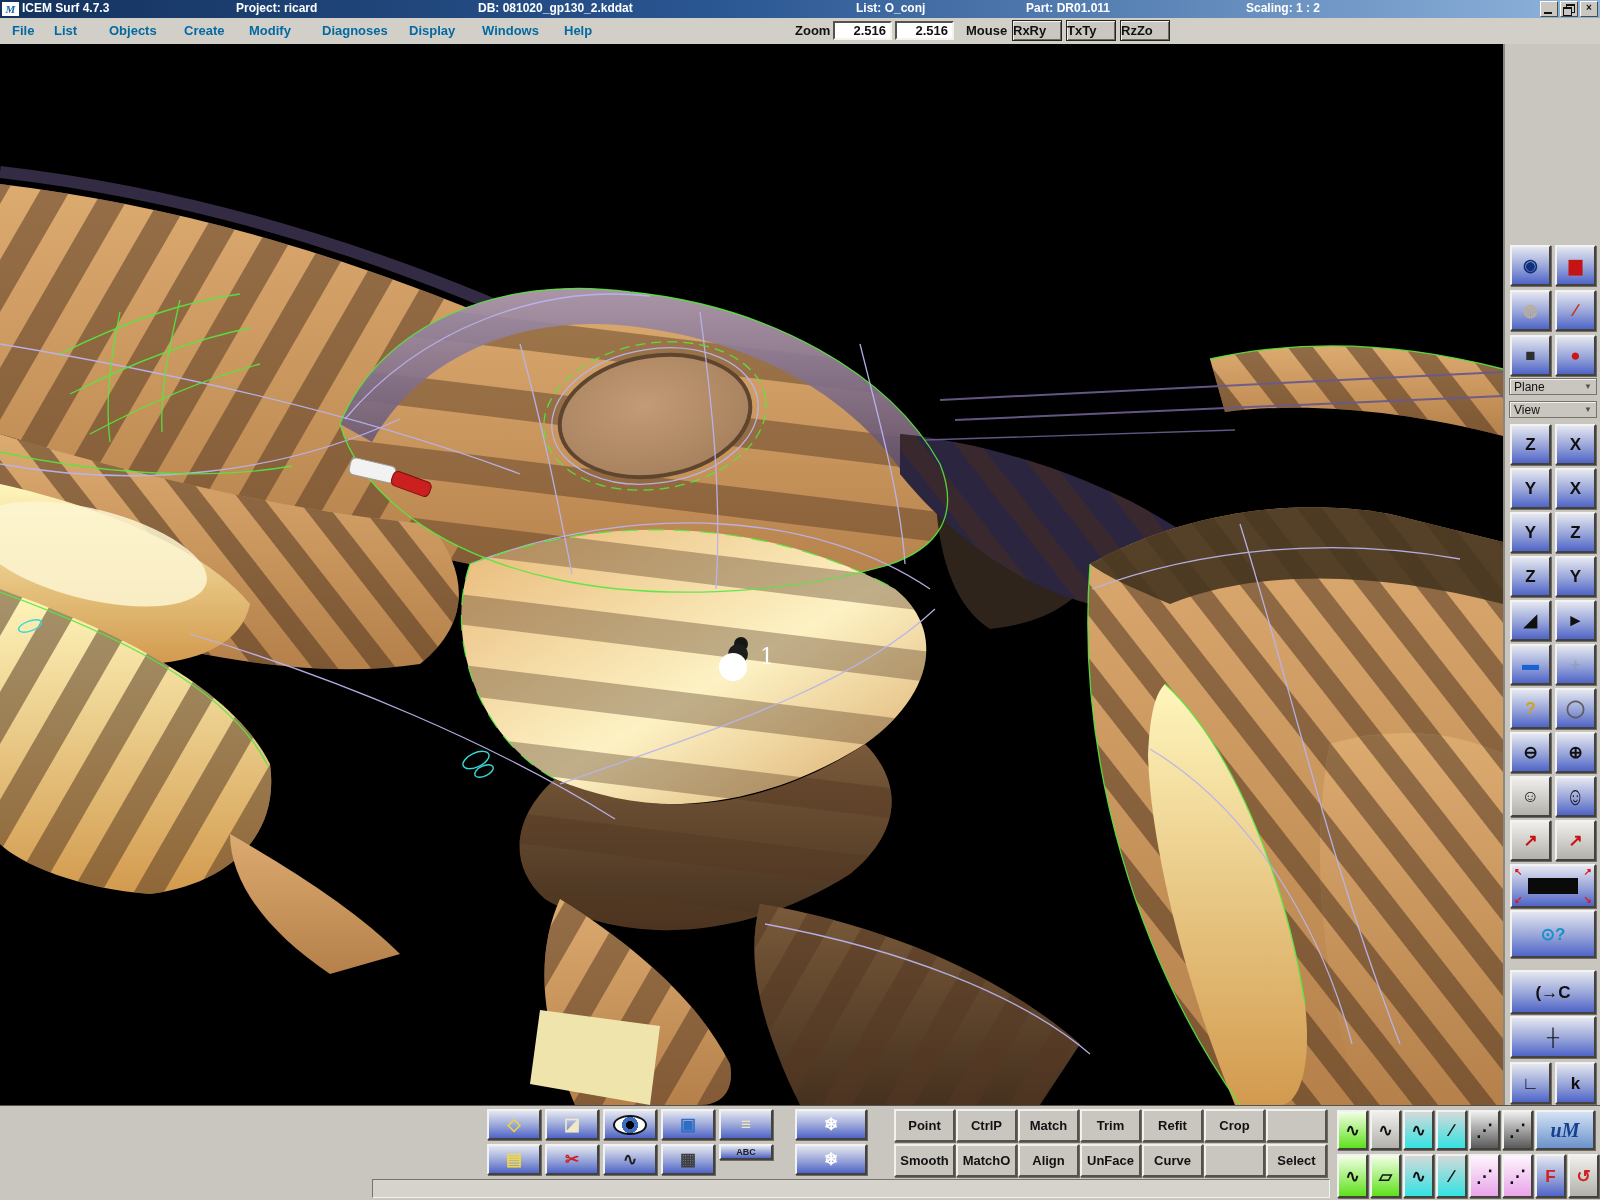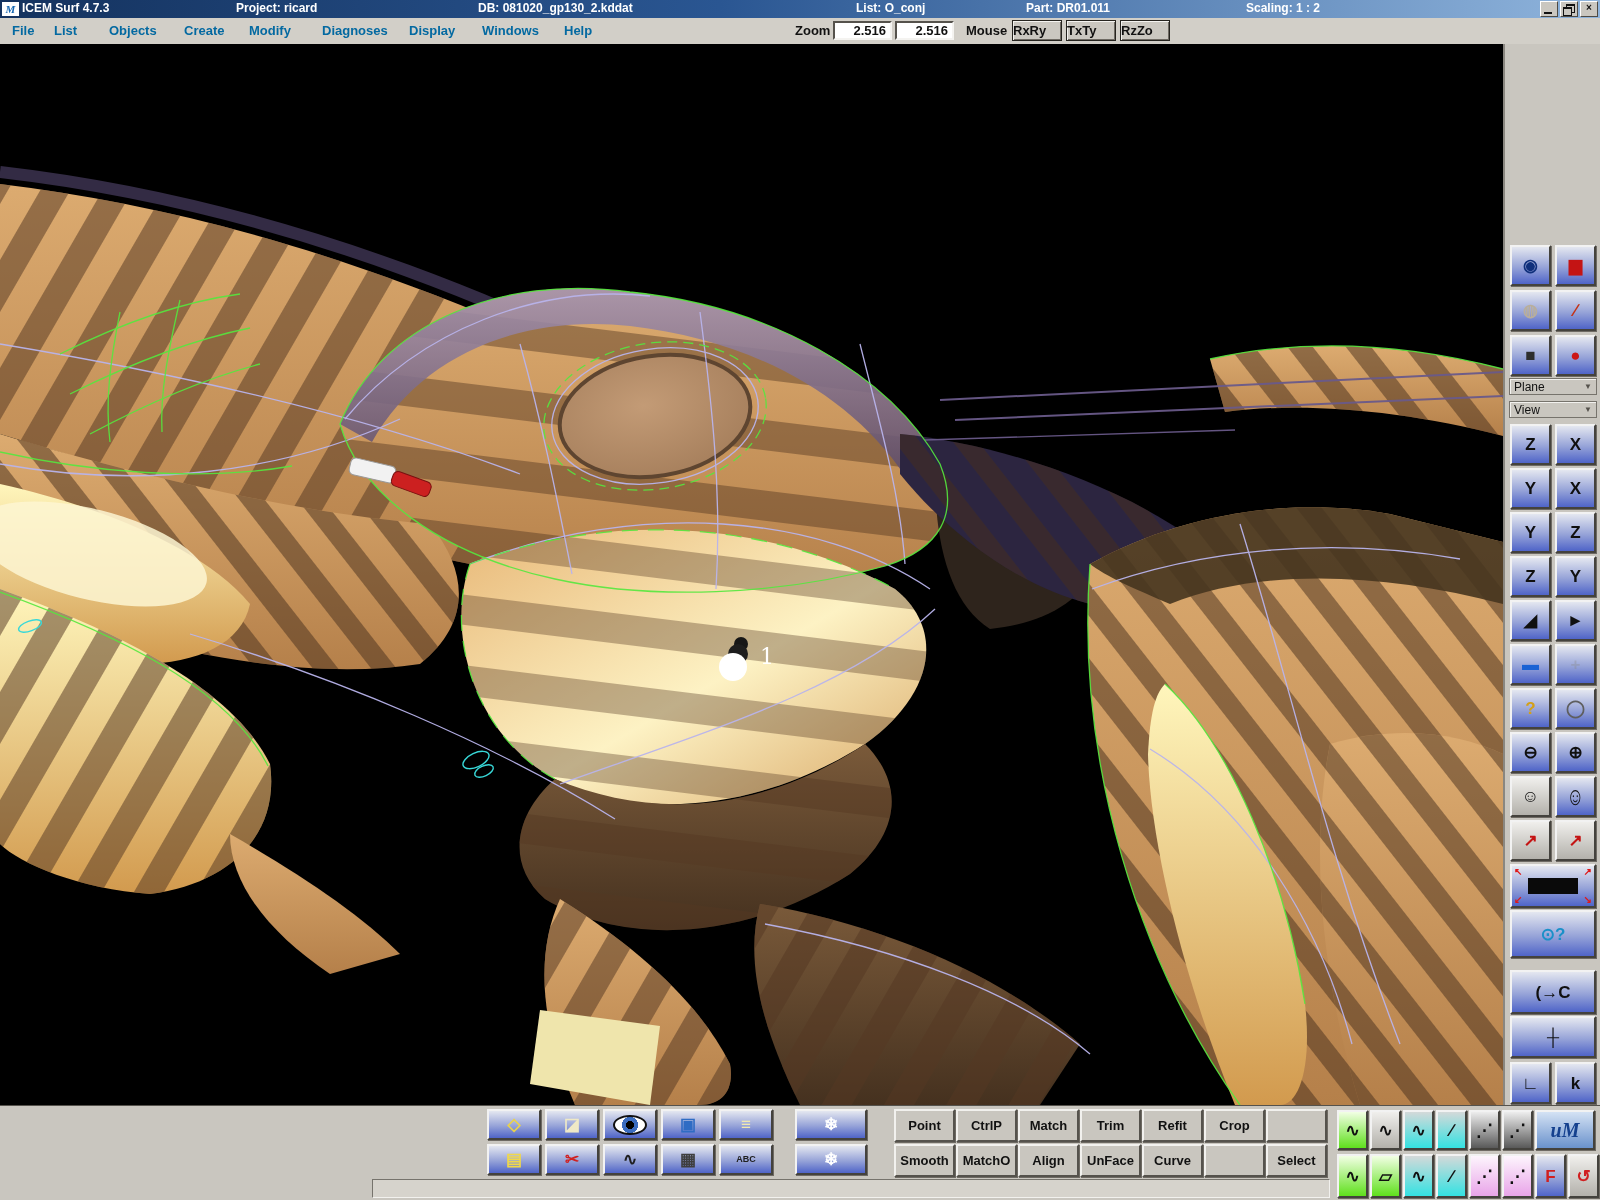--- a/index.html
+++ b/index.html
@@ -405,21 +405,21 @@
         </div>
         <div class="ib " style="left: 545px; top: 38px; width: 54px; height: 31px;">
           <span class="gl" style="color: rgb(208, 32, 32);">✂</span>
         </div>
         <div class="ib " style="left: 603px; top: 38px; width: 54px; height: 31px;">
           <span class="gl" style="color: rgb(32, 32, 32);">∿</span>
         </div>
         <div class="ib " style="left: 661px; top: 38px; width: 54px; height: 31px;">
           <span class="gl" style="color: rgb(62, 62, 62);">▦</span>
         </div>
-        <div class="ib " style="left: 719px; top: 38px; width: 54px; height: 31px;">
+        <div class="ib " style="left: 719px; top: 38px; width: 54px; height: 16px;">
           <span class="gl" style="color: rgb(32, 32, 32); font-size: 9px;">ABC</span>
         </div>
         <div class="ib " style="left: 795px; top: 38px; width: 72px; height: 31px;">
           <span class="gl" style="color: rgb(255, 255, 255);">❄</span>
         </div>
       </div>
     <div id="tb-buttons">
         <div class="cmd" style="left: 894px; top: 3px;">Point</div>
         <div class="cmd" style="left: 956px; top: 3px;">CtrlP</div>
         <div class="cmd" style="left: 1018px; top: 3px;">Match</div>

